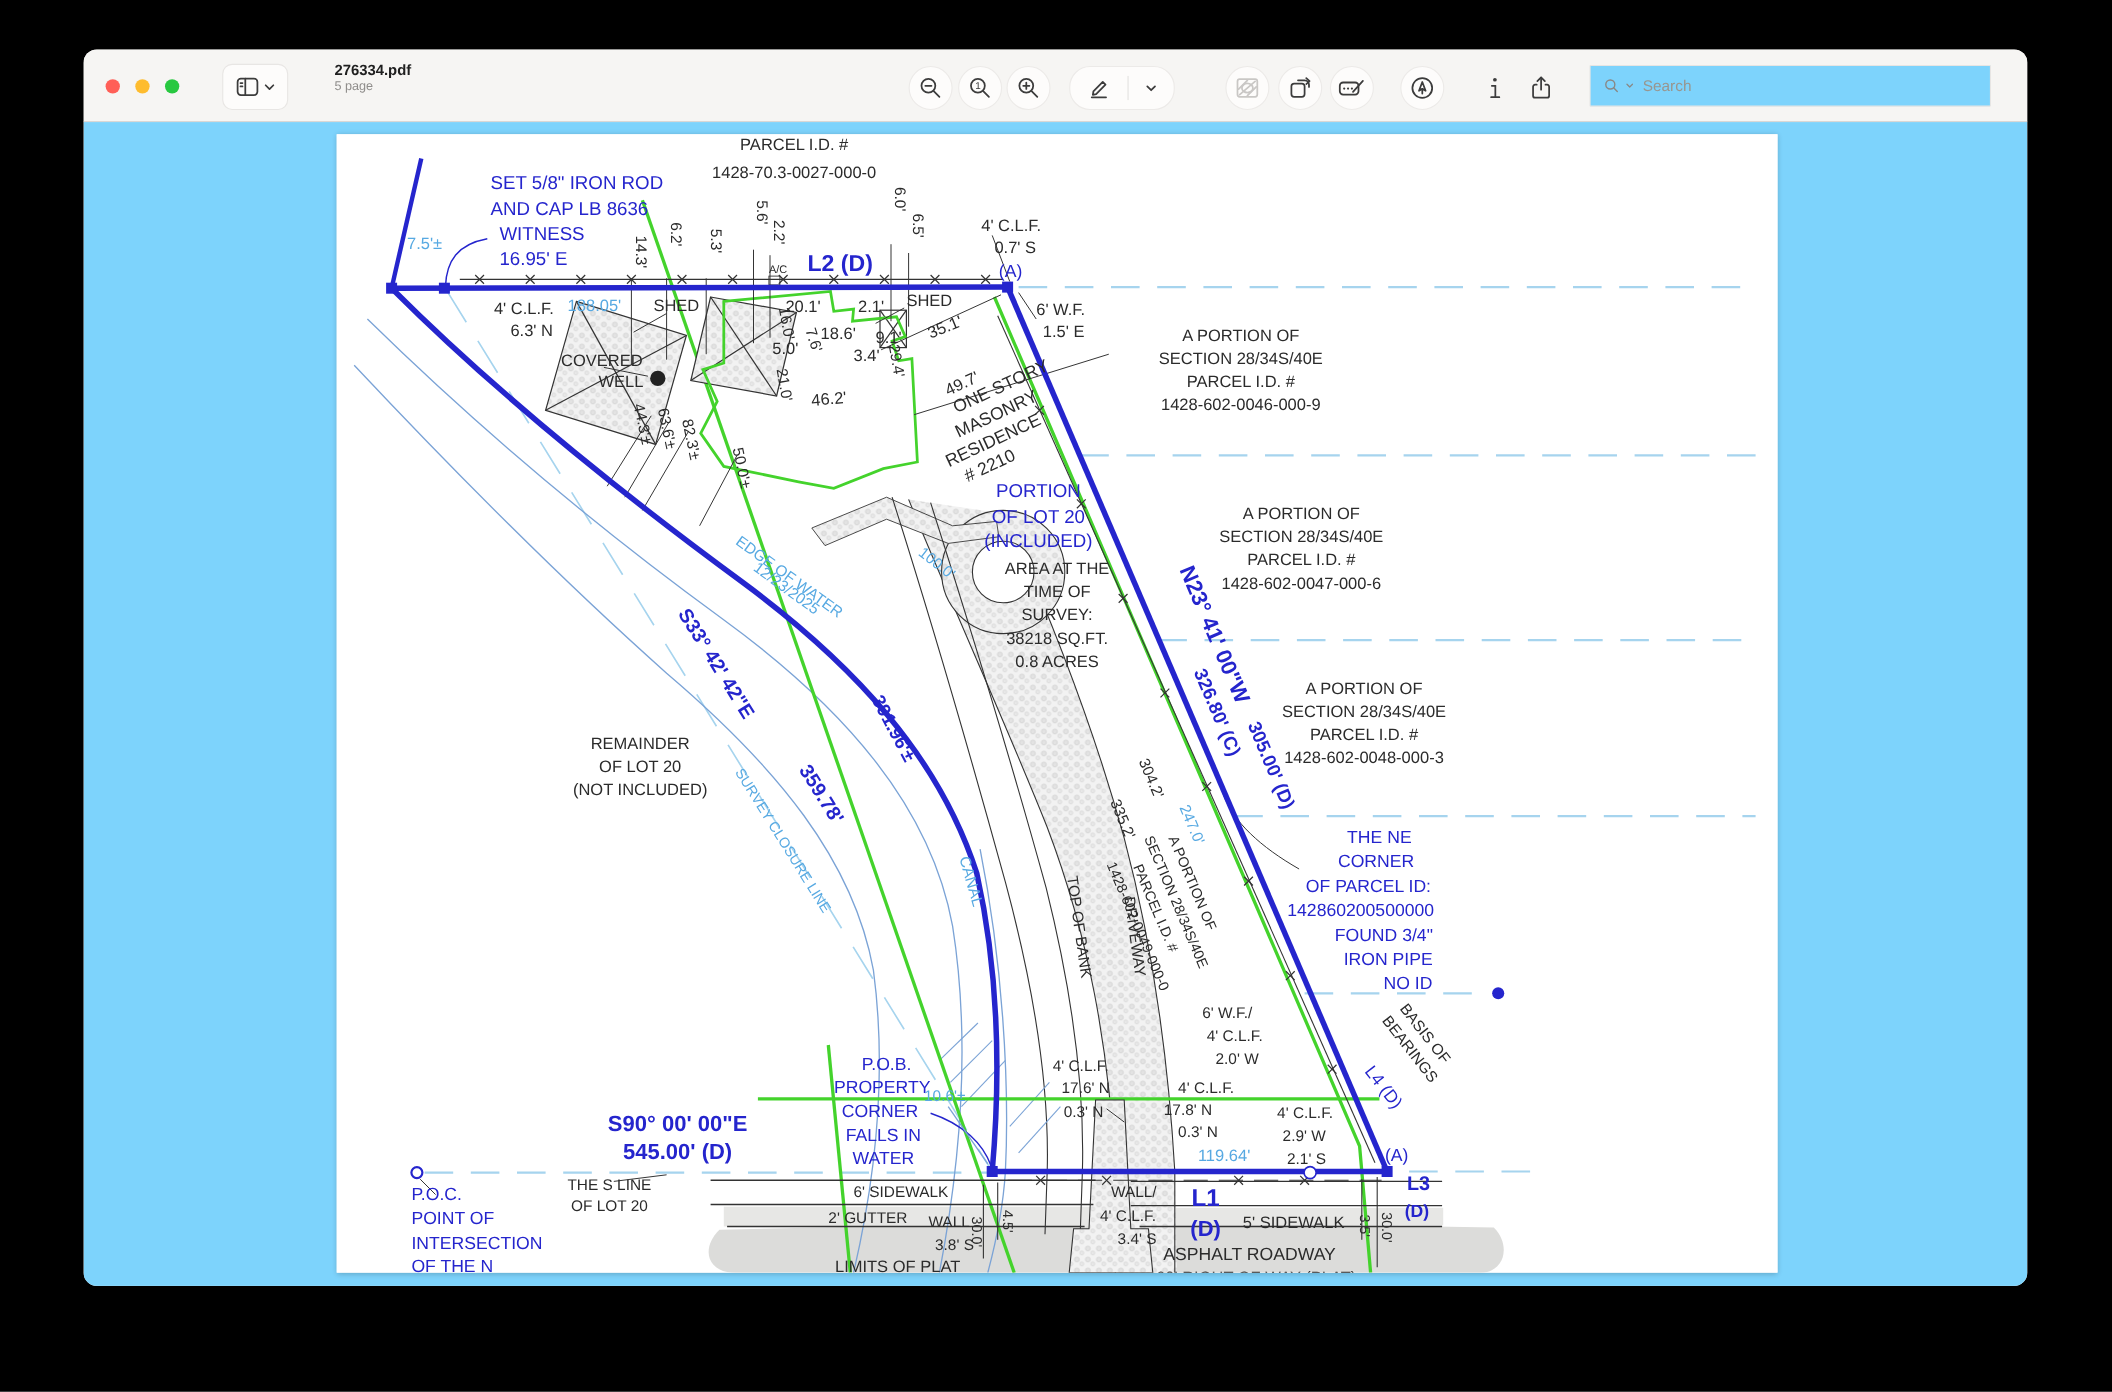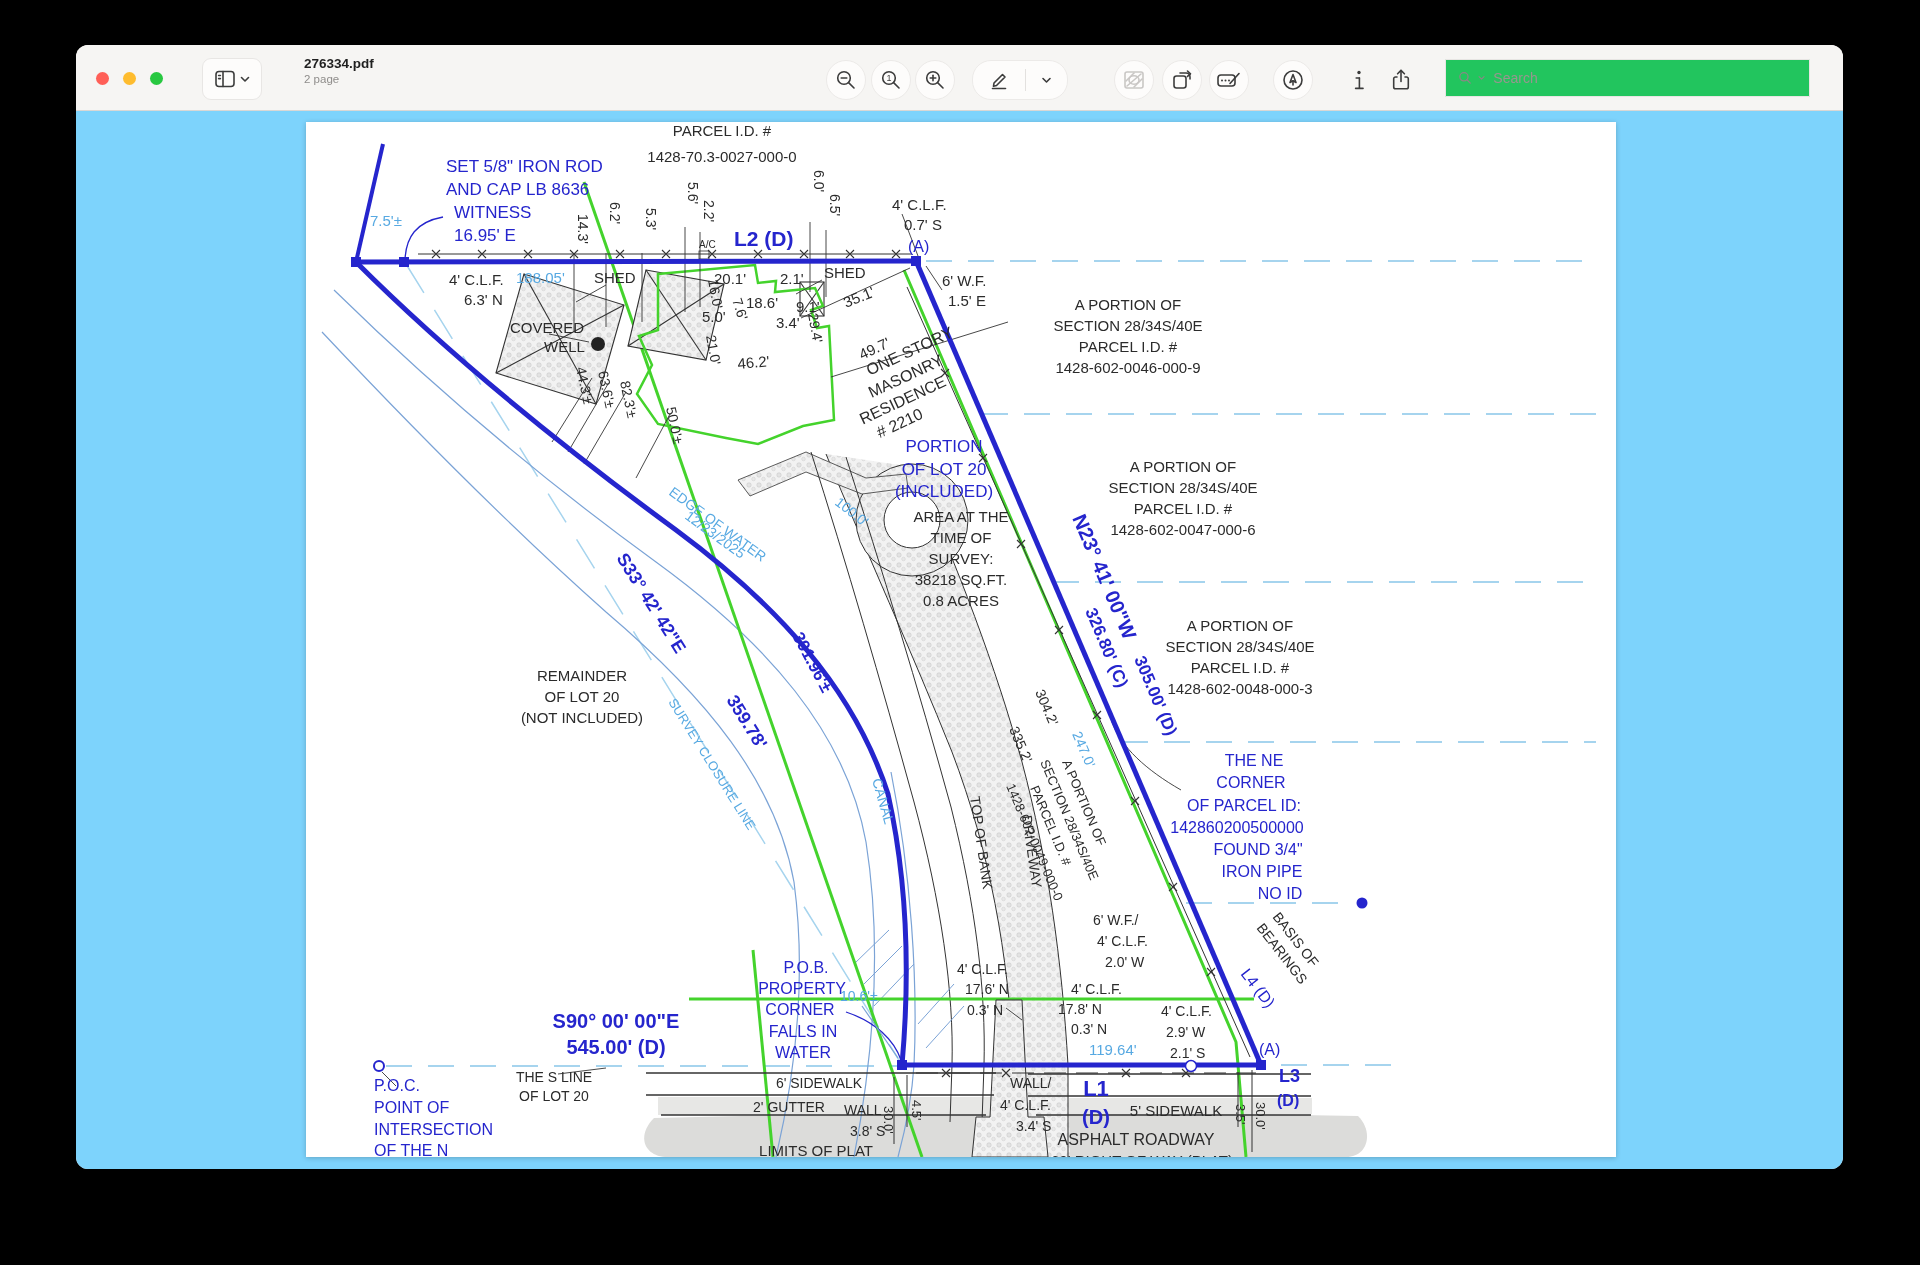--- a/index.html
+++ b/index.html
@@ -13,21 +13,21 @@
     background:#fdfcfb;border:1px solid #e8e6e4;display:flex;align-items:center;justify-content:center;gap:4px;}
   #title-block{position:absolute;left:228px;top:11px;}
   #title-block .t{font-size:13.5px;font-weight:bold;color:#1f1f1f;}
   #title-block .s{font-size:11.5px;color:#8f8d8b;margin-top:2px;}
   .cbtn{position:absolute;top:15px;width:38px;height:38px;border-radius:50%;background:#fdfcfb;
     border:1px solid #eceae8;display:flex;align-items:center;justify-content:center;}
   .pill{position:absolute;top:15px;height:38px;border-radius:19px;background:#fdfcfb;
     border:1px solid #eceae8;display:flex;align-items:center;}
   .pill .sep{width:1px;height:22px;background:#e3e1df;}
   #search-field{position:absolute;left:1369px;top:14px;width:365px;height:38px;border-radius:1px;
-    background:#22c55e;border:1px solid #e7e5e3;display:flex;align-items:center;padding:0 12px;gap:6px;box-sizing:border-box;}
+    background:#7dd3fc;border:1px solid #e7e5e3;display:flex;align-items:center;padding:0 12px;gap:6px;box-sizing:border-box;}
   #search-field input{border:none;outline:none;background:transparent;font-size:14px;color:#333;
     font-family:"Liberation Sans",sans-serif;width:100%;}
   #search-field input::placeholder{color:#98968f;}
   #content{position:absolute;left:0;top:66px;right:0;bottom:0;background:#7dd3fc;}
   #page{position:absolute;left:230px;top:11px;width:1310px;height:1035px;background:#fff;
     box-shadow:0 1px 5px rgba(0,0,0,.22);}
   svg text{font-family:"Liberation Sans",sans-serif;}
   .lnB{stroke:var(--blue);fill:none;}
   .lnG{stroke:var(--green);fill:none;}
   .lnC{stroke:var(--pale);fill:none;}
@@ -54,21 +54,21 @@
         <line class="ic" x1="4.6" y1="5.5" x2="6.4" y2="5.5"></line>
         <line class="ic" x1="4.6" y1="8.6" x2="6.4" y2="8.6"></line>
       </svg>
       <svg width="10" height="7" viewBox="0 0 10 7">
         <path class="ic" d="M1.5 1.5 L5 5 L8.5 1.5"></path>
       </svg>
     </div>
 
     <div id="title-block">
       <div class="t">276334.pdf</div>
-      <div class="s">2 page</div>
+      <div class="s">5 page</div>
     </div>
 
     <div class="cbtn" style="left:750px">
       <svg width="22" height="22" viewBox="0 0 22 22">
         <circle class="ic" cx="9" cy="9" r="6.3"></circle>
           <line class="ic" x1="13.6" y1="13.6" x2="19" y2="19"></line>
         <line class="ic" x1="6.2" y1="9" x2="11.8" y2="9"></line>
       </svg>
     </div>
     <div class="cbtn" style="left:795px">

